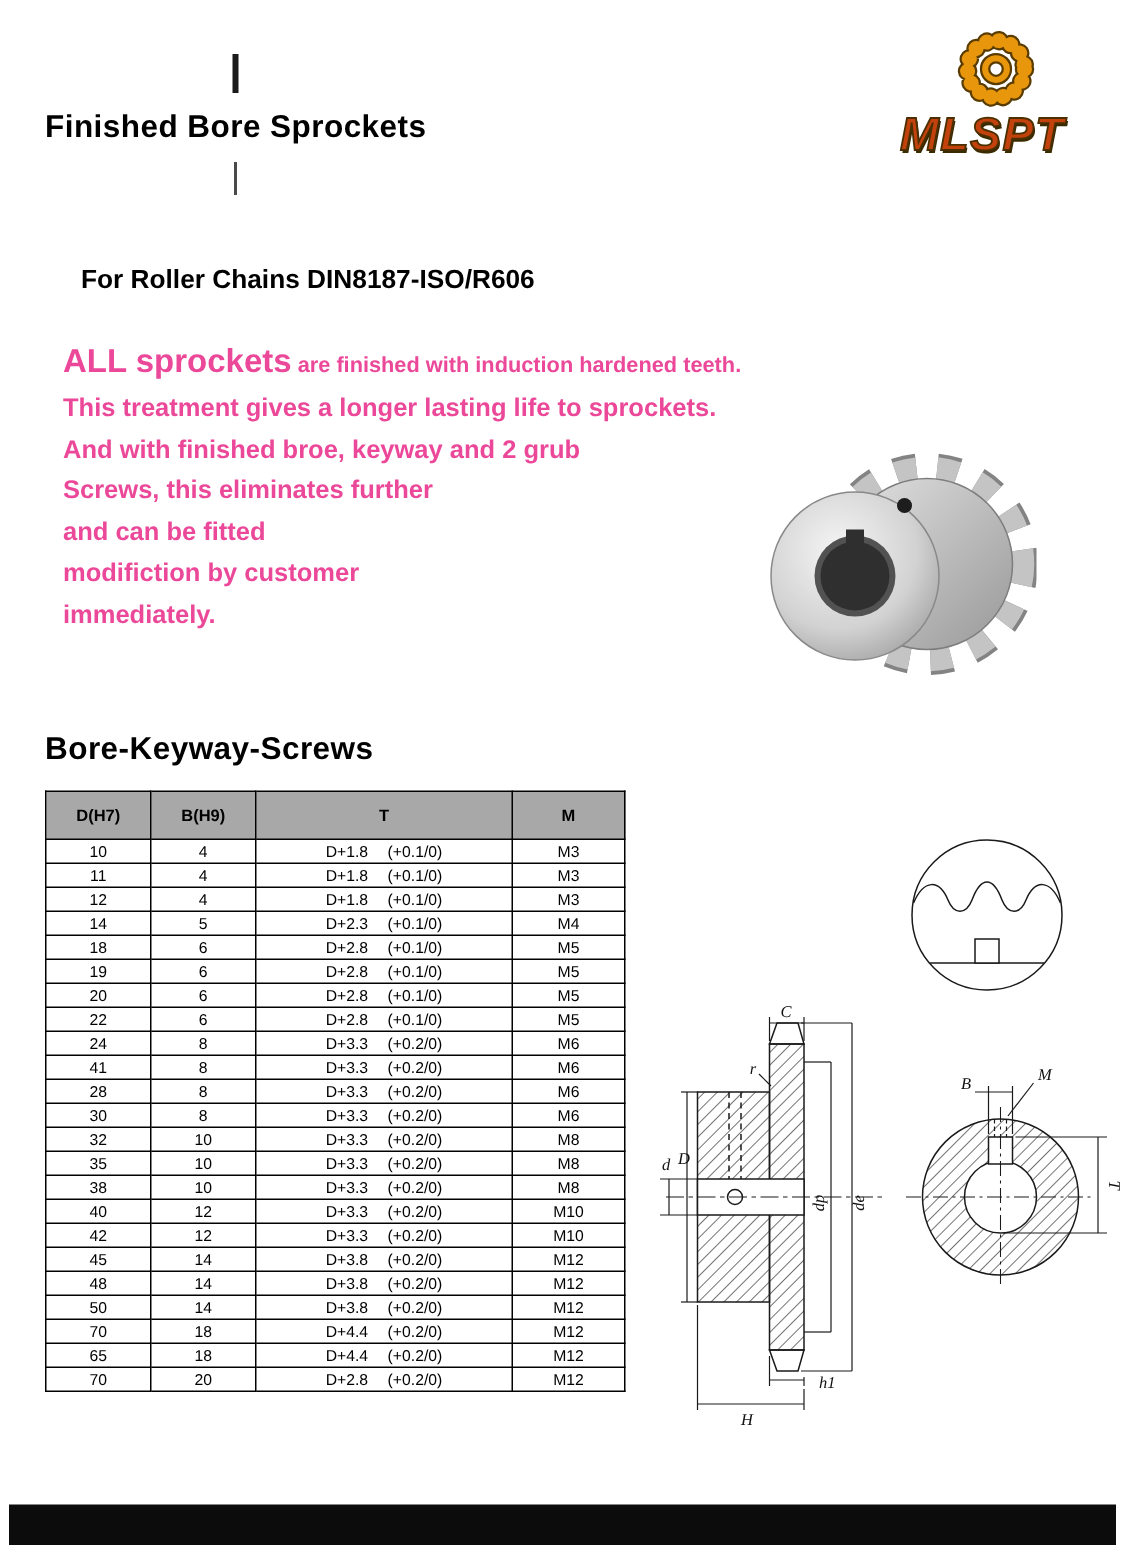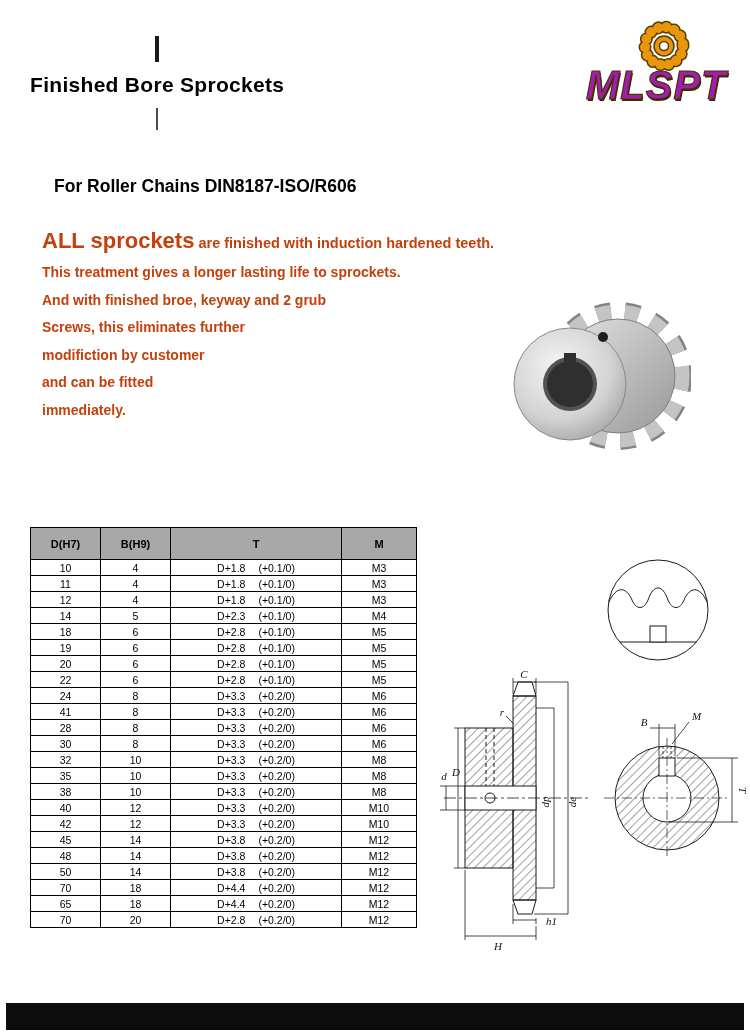--- a/index.html
+++ b/index.html
@@ -10,30 +10,30 @@
   
   .title-row { position:absolute; left:30px; top:36px; display:flex; align-items:center; gap:11px;flex-direction:column; }
   .tick-left { width:4px; height:26px; background:#1b1b1b; }
   .tick-right { width:2px; height:22px; background:#4a4a4a; }
   .page-title { margin:0; font-size:21px; font-weight:bold; letter-spacing:0.3px; }
 
   
   .logo { position:absolute; right:26px; top:16px; width:138px; height:92px; }
   .logo-gear { position:absolute; right:28px; top:2px; }
   .logo-text { position:absolute; left:0; bottom:0; width:100%; text-align:center;
-    font-size:40px; font-weight:bold; font-style:italic; letter-spacing:1px;
-    color:#a21caf; -webkit-text-stroke:1.2px #4a3000; text-shadow:1px 2px 0 #3a2a00; }
+    font-size:31px; font-weight:bold; font-style:italic; letter-spacing:1px;
+    color:#c2410c; -webkit-text-stroke:1.2px #4a3000; text-shadow:1px 2px 0 #3a2a00; }
 
   .subtitle { position:absolute; left:54px; top:176px; margin:0; font-size:17.5px; font-weight:bold; }
 
   
-  .intro { position:absolute; left:42px; top:228px; width:455px; font-weight:bold; color:#c2410c; }
+  .intro { position:absolute; left:42px; top:228px; width:455px; font-weight:bold; color:#ec4899; }
   .intro-first { font-size:14.5px; margin-bottom:9px; }
   .intro-first .lead { font-size:22px; }
-  .intro-line { font-size:14px; margin-bottom:9.5px; line-height:18px; }
+  .intro-line { font-size:17px; margin-bottom:9.5px; line-height:18px; }
 
   .photo { position:absolute; left:486px; top:284px; }
 
   .section-title { position:absolute; left:30px; top:488px; margin:0; font-size:21px; font-weight:bold; letter-spacing:0.3px; }
 
   
   .spec-table { position:absolute; left:30px; top:527px; border-collapse:collapse; table-layout:fixed; }
   .spec-table th, .spec-table td { border:1px solid #000; text-align:center; padding:0; }
   .spec-table th { background:#a8a8a8; font-size:11px; font-weight:bold; height:32px; }
   .spec-table td { font-size:10.5px; font-weight:normal; height:16px; line-height:14px; }
@@ -75,23 +75,23 @@
     <div class="intro-first">
       <span class="lead">ALL sprockets</span><span> are finished with induction hardened teeth.</span>
     </div>
     <div class="intro-lines">
   <div class="intro-line">This treatment gives a longer lasting life  to sprockets.</div>
 
   <div class="intro-line">And  with finished broe, keyway and 2 grub</div>
 
   <div class="intro-line">Screws, this eliminates further</div>
 
+  <div class="intro-line">and can be fitted</div>
+
   <div class="intro-line">modifiction by customer</div>
-
-  <div class="intro-line">and can be fitted</div>
 
   <div class="intro-line">immediately.</div>
 </div>
   </div>
 
   <svg class="photo" width="205" height="200" viewBox="0 0 205 200">
     <defs>
       <radialGradient id="hubG" cx="40%" cy="35%" r="85%">
         <stop offset="0%" stop-color="#f5f5f5"></stop>
           <stop offset="55%" stop-color="#d2d2d2"></stop>
@@ -105,20 +105,21 @@
     <circle cx="132" cy="92" r="64" fill="none" stroke="#838383" stroke-width="20" stroke-dasharray="14 14"></circle>
     <circle cx="132" cy="92" r="64" fill="none" stroke="#c4c4c4" stroke-width="15" stroke-dasharray="14 14"></circle>
     <circle cx="132" cy="92" r="57" fill="url(#wheelG)" stroke="#7d7d7d"></circle>
     <circle cx="84" cy="100" r="56" fill="url(#hubG)" stroke="#898989"></circle>
     <circle cx="84" cy="100" r="27" fill="#525252"></circle>
     <circle cx="84" cy="100" r="23" fill="#2f2f2f"></circle>
     <rect x="78" y="69" width="12" height="12" fill="#2f2f2f"></rect>
     <circle cx="117" cy="53" r="5" fill="#1d1d1d"></circle>
   </svg>
 
+  <h3 class="section-title">Bore-Keyway-Screws</h3>
 
   <table class="spec-table">
     <colgroup>
         <col style="width:70px">
         <col style="width:70px">
         <col style="width:171px">
         <col style="width:75px">
       </colgroup>
     <thead>
       <tr>

